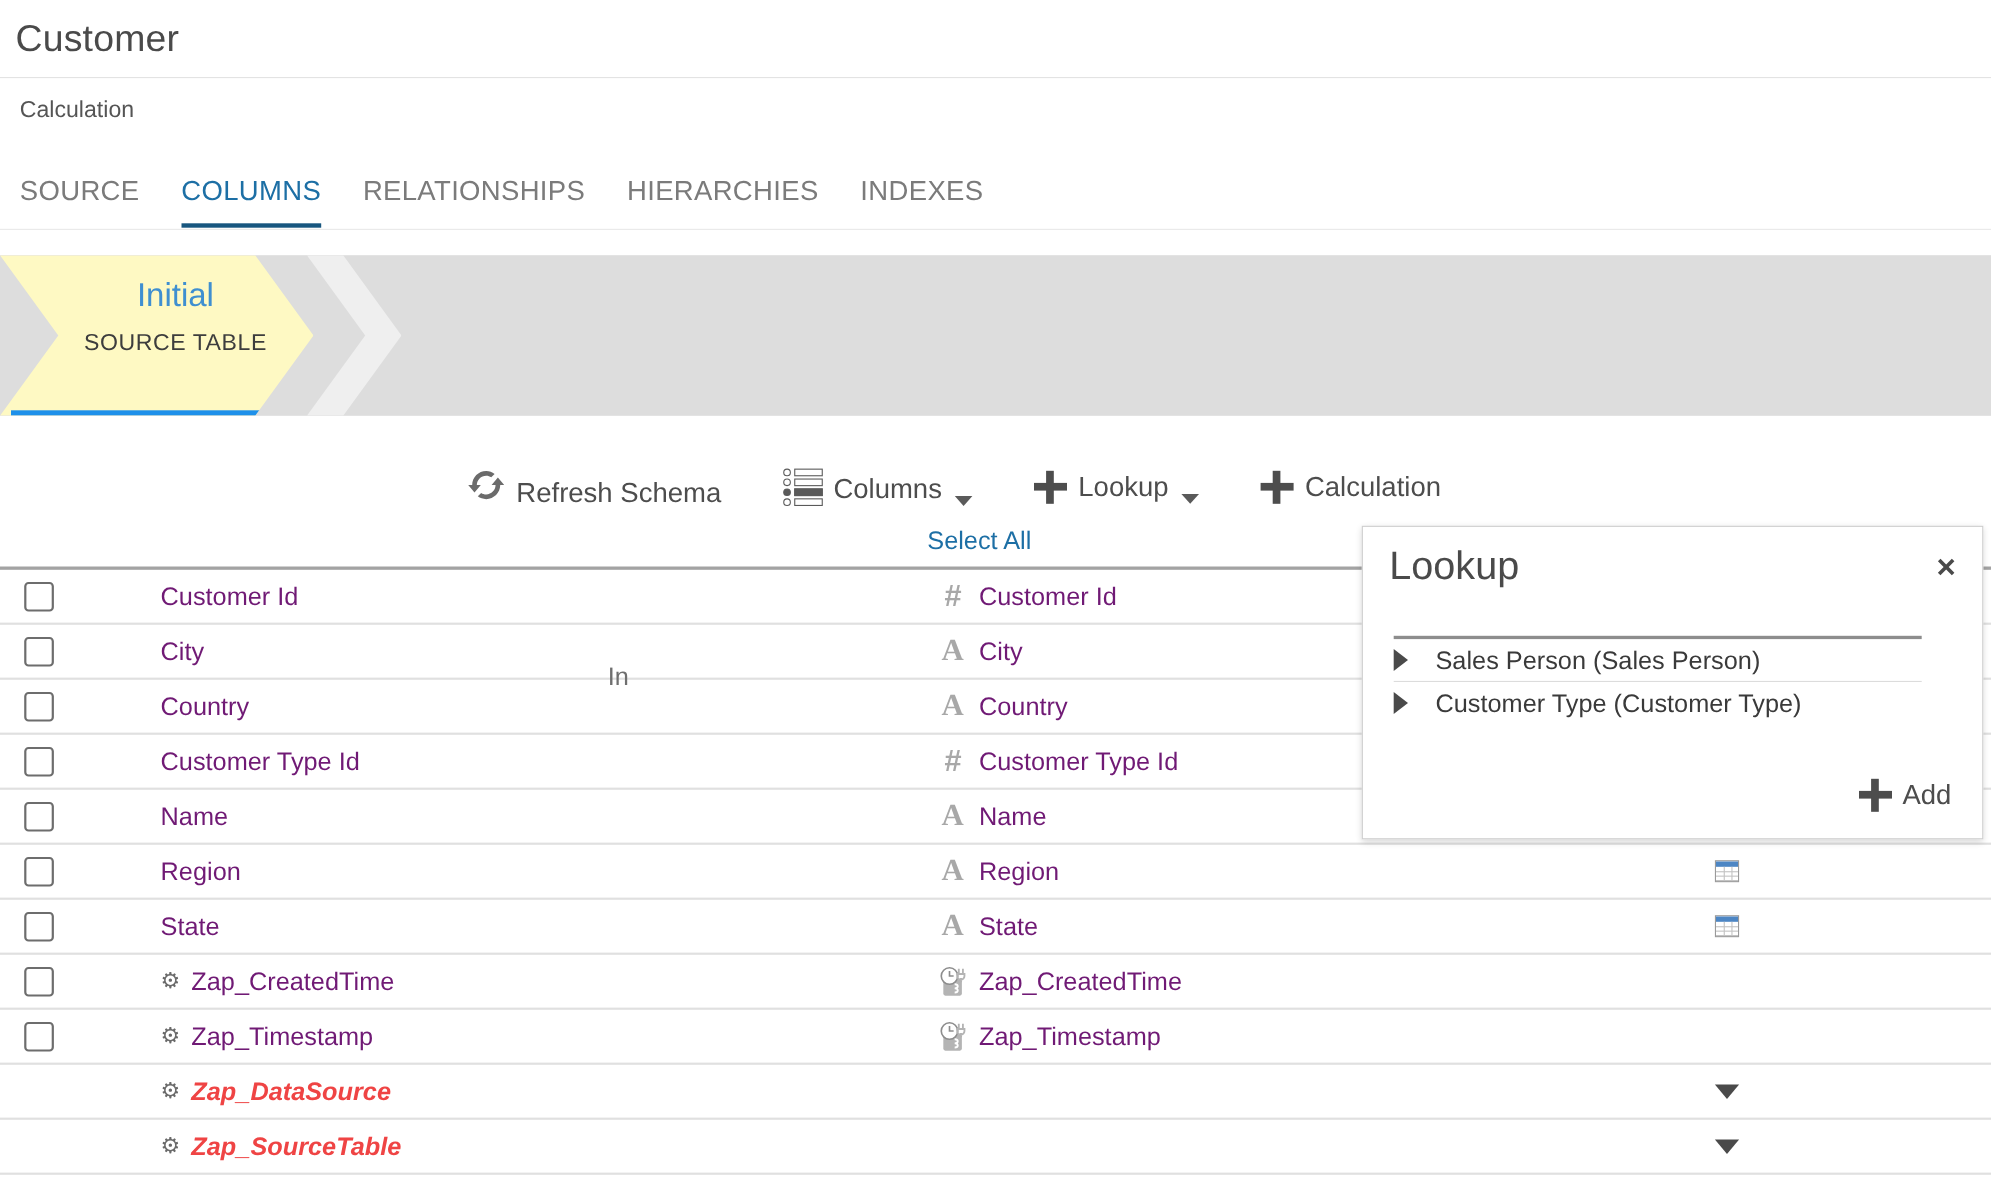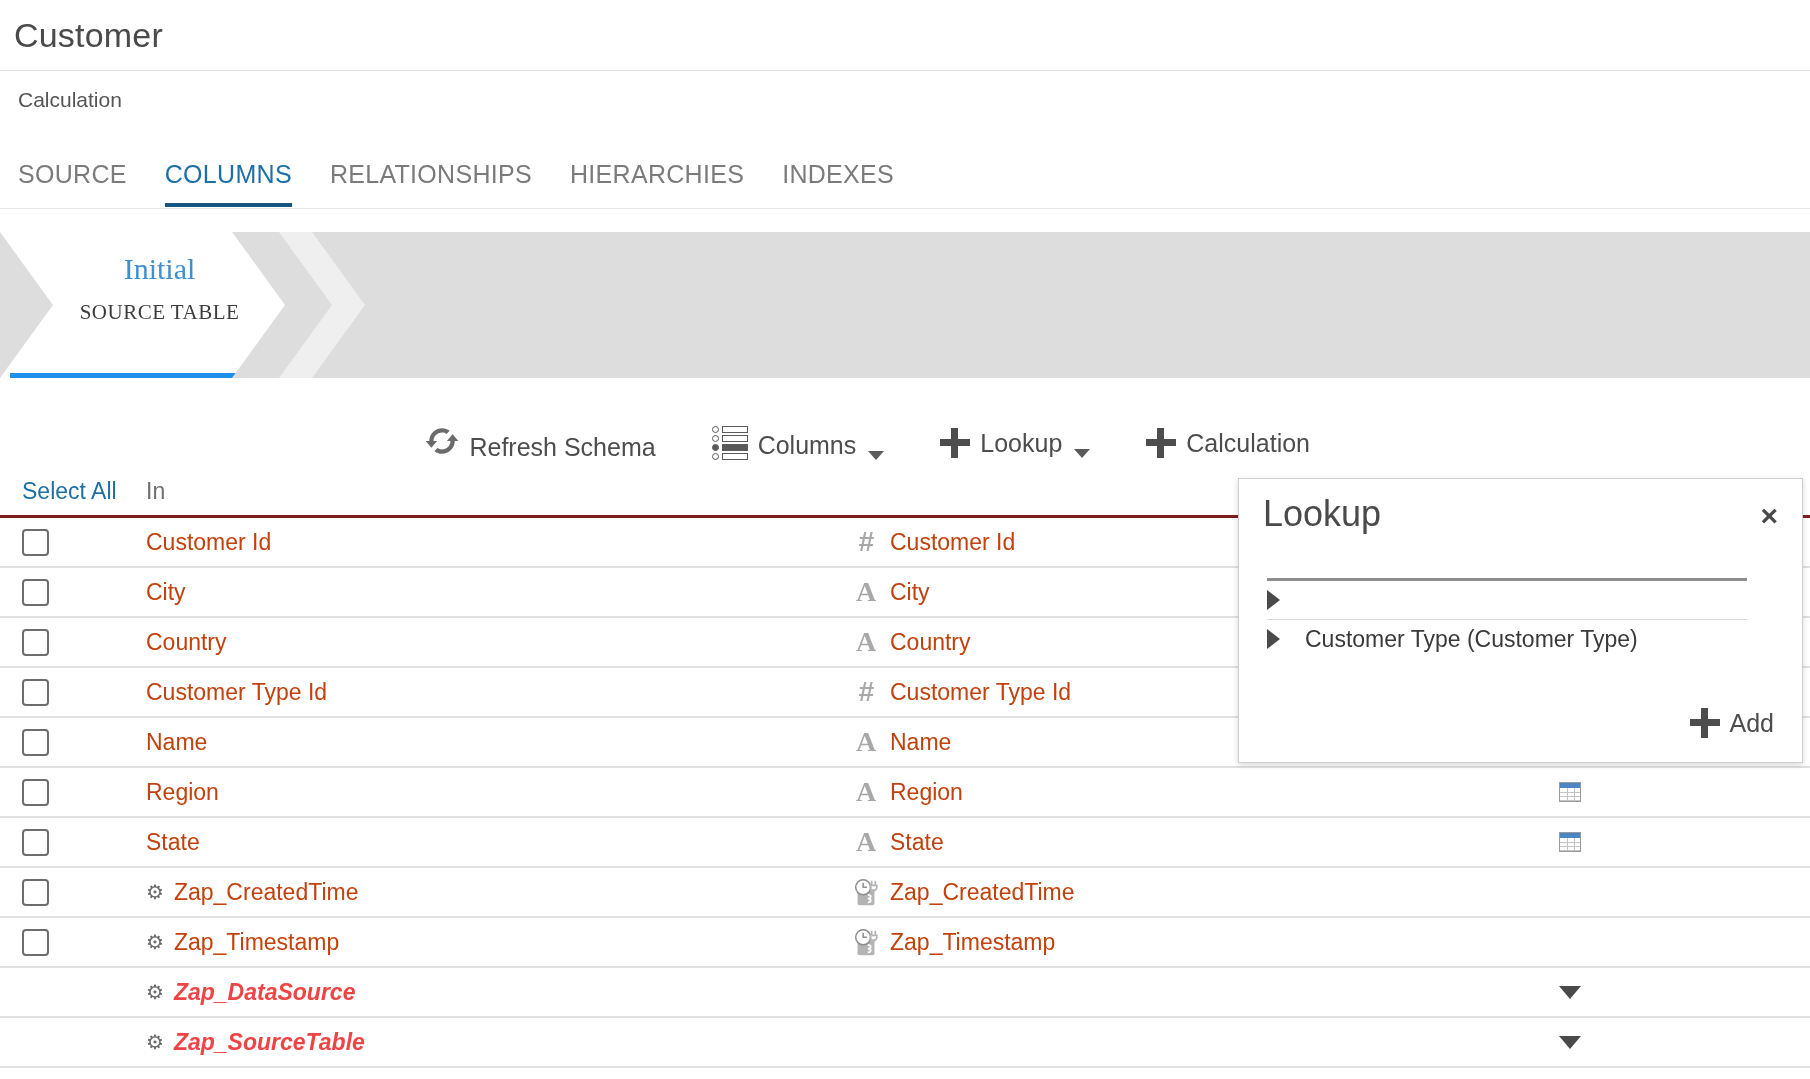--- a/index.html
+++ b/index.html
@@ -79,25 +79,24 @@
     width: 1810px;
     height: 146px;
     background: #dddddd;
   }
   #stage-initial {
     position: absolute;
     left: 0px;
     top: 0px;
     width: 285px;
     height: 146px;
-    background: #ffffff;
+    background: #fef9c3;
     -webkit-clip-path: polygon(0 0, 232px 0, 285px 50%, 232px 100%, 0 100%, 53px 50%);
     clip-path: polygon(0 0, 232px 0, 285px 50%, 232px 100%, 0 100%, 53px 50%);
     overflow: hidden;
-    font-family: Liberation Serif, serif;
   }
   #stage-initial-name {
     position: absolute;
     left: 0;
     right: 0;
     top: 20px;
     text-align: center;
     font-size: 30px;
     font-weight: 300;
     color: #3f8fd0;
@@ -216,25 +215,26 @@
 
   
   #grid {
     position: absolute;
     left: 0;
     top: 478px;
     width: 1810px;
   }
   #grid-head {
     display: flex;
-    align-items: flex-start;
+    align-items: center;
     height: 40px;
     padding: 0 22px 0 22px;
     box-sizing: border-box;
-    border-bottom: 3px solid #7f1d1d;
+    border-bottom: 3px solid #a3a3a3;
+    flex-direction: column;
   }
   .col-select  { width: 124px; flex: 0 0 124px; }
   .col-in      { width: 705px; flex: 0 0 705px; }
   .col-out     { width: 640px; flex: 0 0 640px; }
   .col-extra   { flex: 1 1 auto; }
 
   #select-all {
     font-size: 23px;
     font-weight: 400;
     color: #1d6fa5;
@@ -251,21 +251,21 @@
     align-items: center;
     height: 50px;
     padding: 0 22px;
     box-sizing: border-box;
     border-bottom: 2px solid #e0e0e0;
   }
   .grid-row .col-select { display: flex; align-items: center; }
   .cell-text {
     font-size: 23px;
     font-weight: 300;
-    color: #c2410c;
+    color: #701a75;
     white-space: nowrap;
   }
   .grid-row.system .cell-text { font-weight: 700; color: #ef4444; font-style: italic; }
 
   .checkbox {
     width: 27px; height: 27px;
     border: 2px solid #6d6d6d;
     border-radius: 4px;
     background: #fff;
     box-sizing: border-box;
@@ -660,20 +660,21 @@
     </div>
 </div>
 
 <div id="lookup-popover">
   <div id="lookup-title">Lookup</div>
   <div id="lookup-close">×</div>
   <div id="lookup-divider"></div>
   <div id="lookup-list">
       <div class="lookup-item">
         <span class="lk-arrow"></span>
+        <span class="lk-label">Sales Person (Sales Person)</span>
       </div>
       <div class="lookup-item">
         <span class="lk-arrow"></span>
         <span class="lk-label">Customer Type (Customer Type)</span>
       </div>
     </div>
   <div id="lookup-add">
     <span class="plus-icon"></span>
     <span class="tool-label">Add</span>
   </div>

